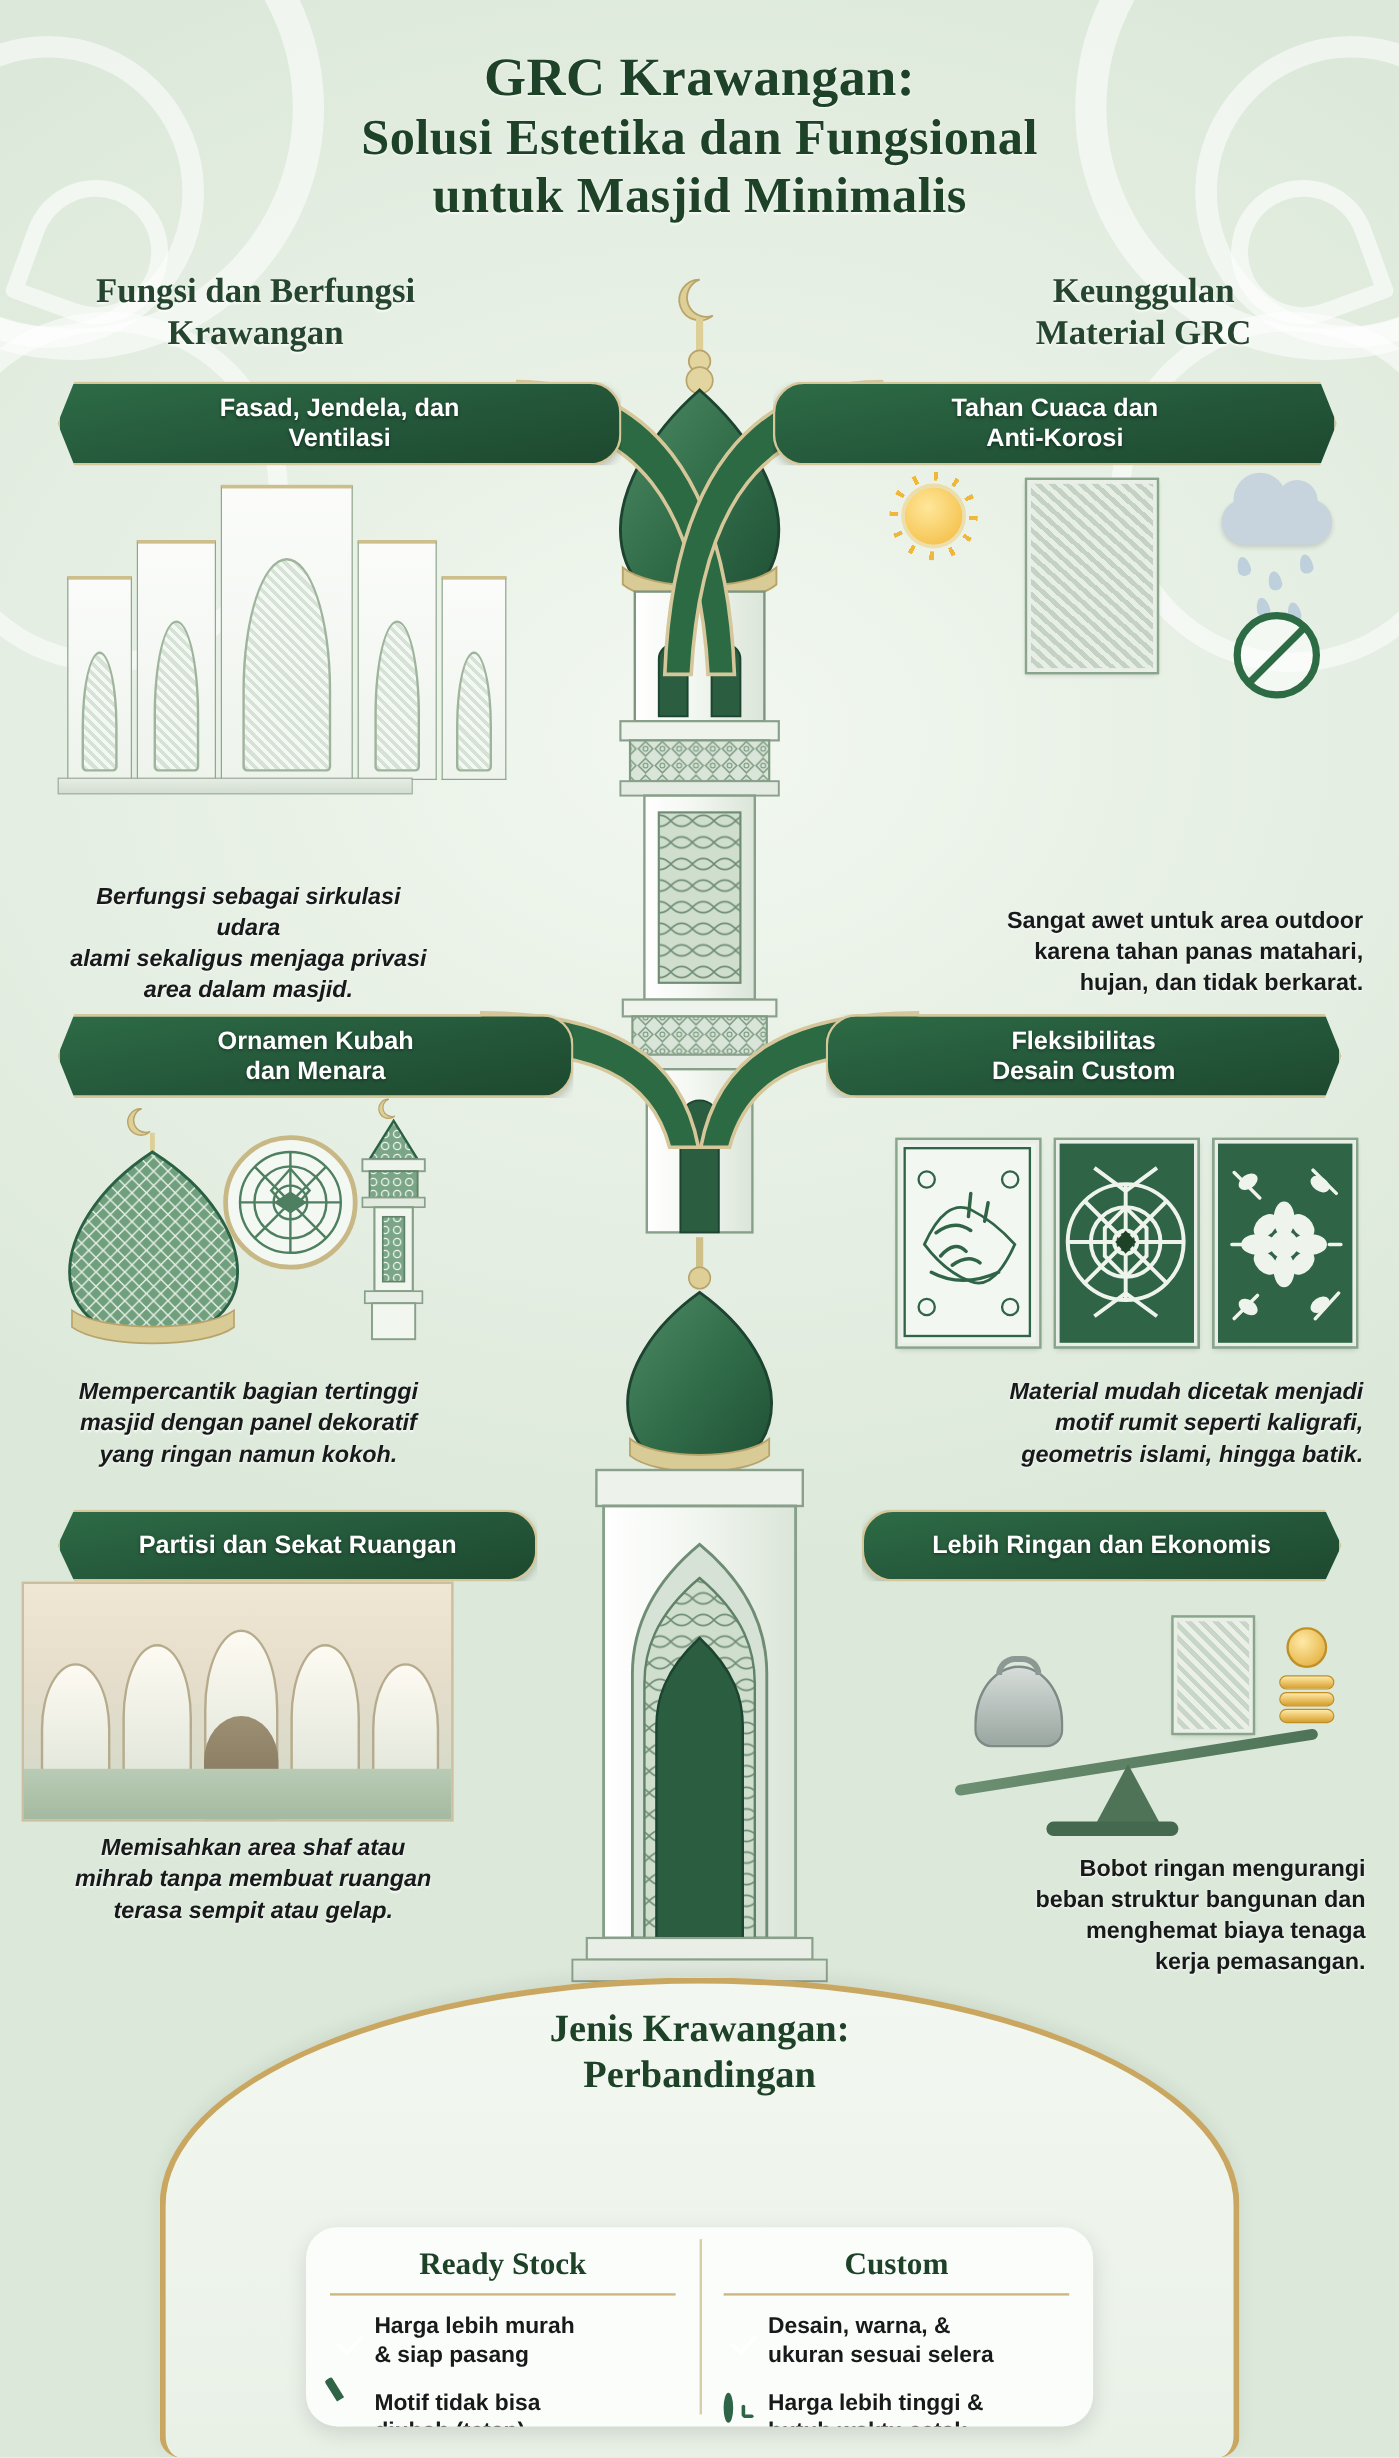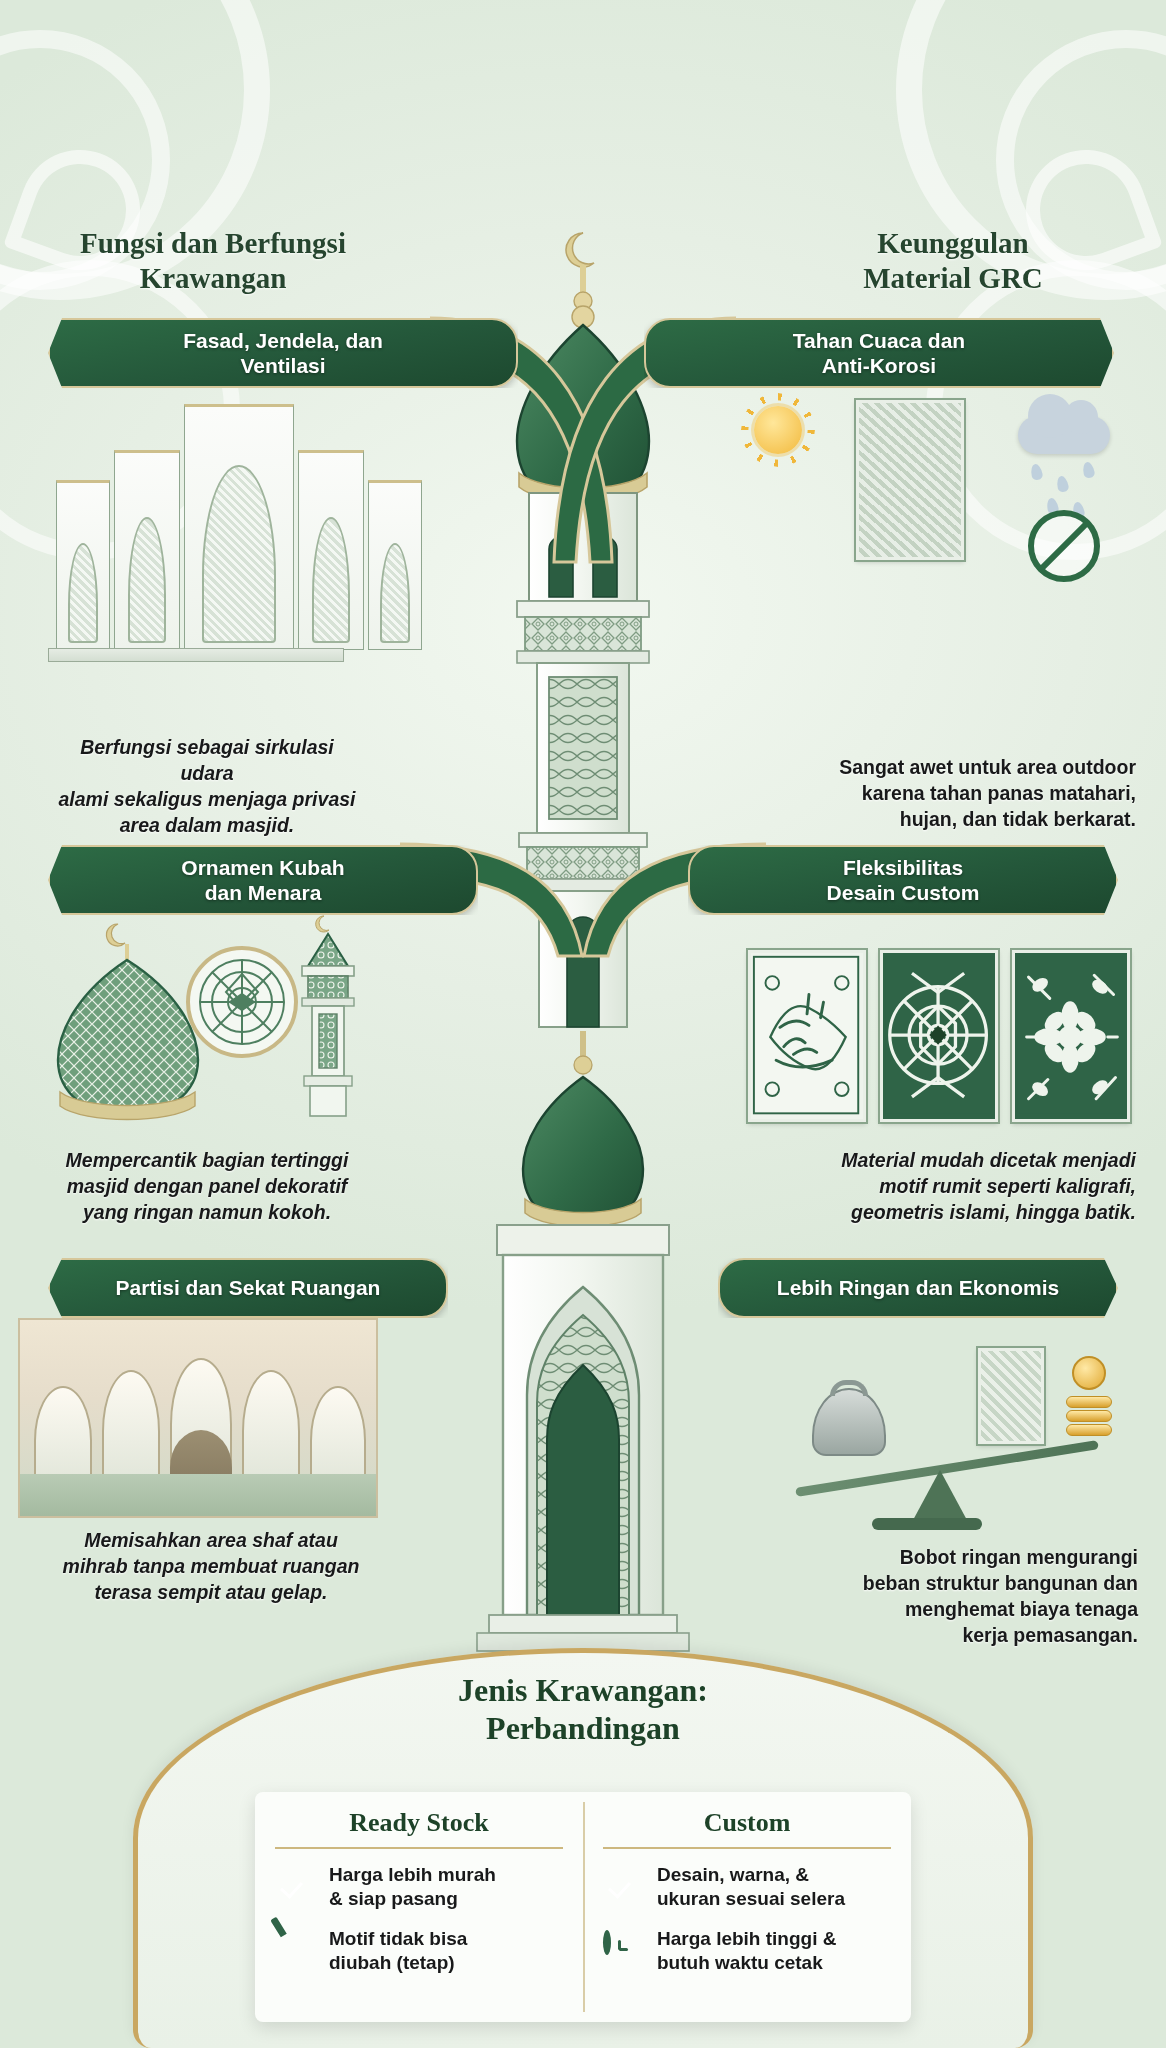--- a/index.html
+++ b/index.html
@@ -231,36 +231,36 @@
     box-shadow:0 -4px 14px rgba(0,0,0,.07);
   }
   #compare-title {
     position:absolute; left:50%; transform:translateX(-50%);
     top:18px; width:620px; text-align:center;
     font-family:"Liberation Serif", serif;
     font-size:32px; font-weight:bold; color:#1d4228; line-height:1.2;
   }
   #compare-card {
     position:absolute; left:50%; transform:translateX(-50%);
-    bottom:26px; width:656px; height:230px;
-    background:#fbfdfa; border-radius:8px;
+    bottom:26px; width:656px; height:166px;
+    background:#fbfdfa; border-radius:26px;
     box-shadow:0 6px 18px rgba(0,0,0,.12);
     display:flex; overflow:hidden;
   }
   .cmp-col { flex:1; padding:16px 20px 10px; position:relative; }
   .cmp-col + .cmp-col::before {
     content:""; position:absolute; left:0; top:10px; bottom:10px;
     width:1.5px; background:#d9cda7;
   }
   .cmp-head {
     text-align:center; font-family:"Liberation Serif", serif;
     font-size:26px; font-weight:bold; color:#1d4228;
     padding-bottom:9px; border-bottom:2px solid #cdb87f; margin-bottom:14px;
   }
-  .cmp-item { display:flex; align-items:center; gap:20px; margin-bottom:16px; }
+  .cmp-item { display:flex; align-items:center; gap:3px; margin-bottom:16px; }
   .cmp-ico { flex:0 0 auto; width:34px; height:34px; position:relative; }
   .ico-check {
     width:34px; height:34px; border-radius:50%;
     background:#3aa75a; position:relative;
   }
   .ico-check::after {
     content:""; position:absolute; left:10px; top:7px;
     width:10px; height:17px; border:3.5px solid #fff;
     border-top:0; border-left:0; transform:rotate(42deg);
   }
@@ -302,20 +302,25 @@
 
   <div class="bg-orn a"></div>
   <div class="bg-orn b"></div>
   <div class="bg-orn c"></div>
   <div class="bg-orn d"></div>
   <div class="bg-orn e"></div>
   <div class="bg-orn f"></div>
   <div class="bg-swirl" style="left:20px;  top:150px;"></div>
   <div class="bg-swirl" style="right:20px; top:150px; transform:rotate(-20deg) scaleX(-1);"></div>
 
+  <div id="title-block">
+    <div class="tl tl1">GRC Krawangan:</div>
+    <div class="tl tl2">Solusi Estetika dan Fungsional</div>
+    <div class="tl tl3">untuk Masjid Minimalis</div>
+  </div>
 
   <div class="col-head" id="col-head-left" style="white-space:pre-line">Fungsi dan Berfungsi
 Krawangan</div>
   <div class="col-head" id="col-head-right" style="white-space:pre-line">Keunggulan
 Material GRC</div>
 
   <div id="mosque">
     <svg viewBox="0 0 300 1480" width="300" height="1480" xmlns="http://www.w3.org/2000/svg">
       <defs>
         <linearGradient id="domeG" x1="0" y1="0" x2="1" y2="1">

